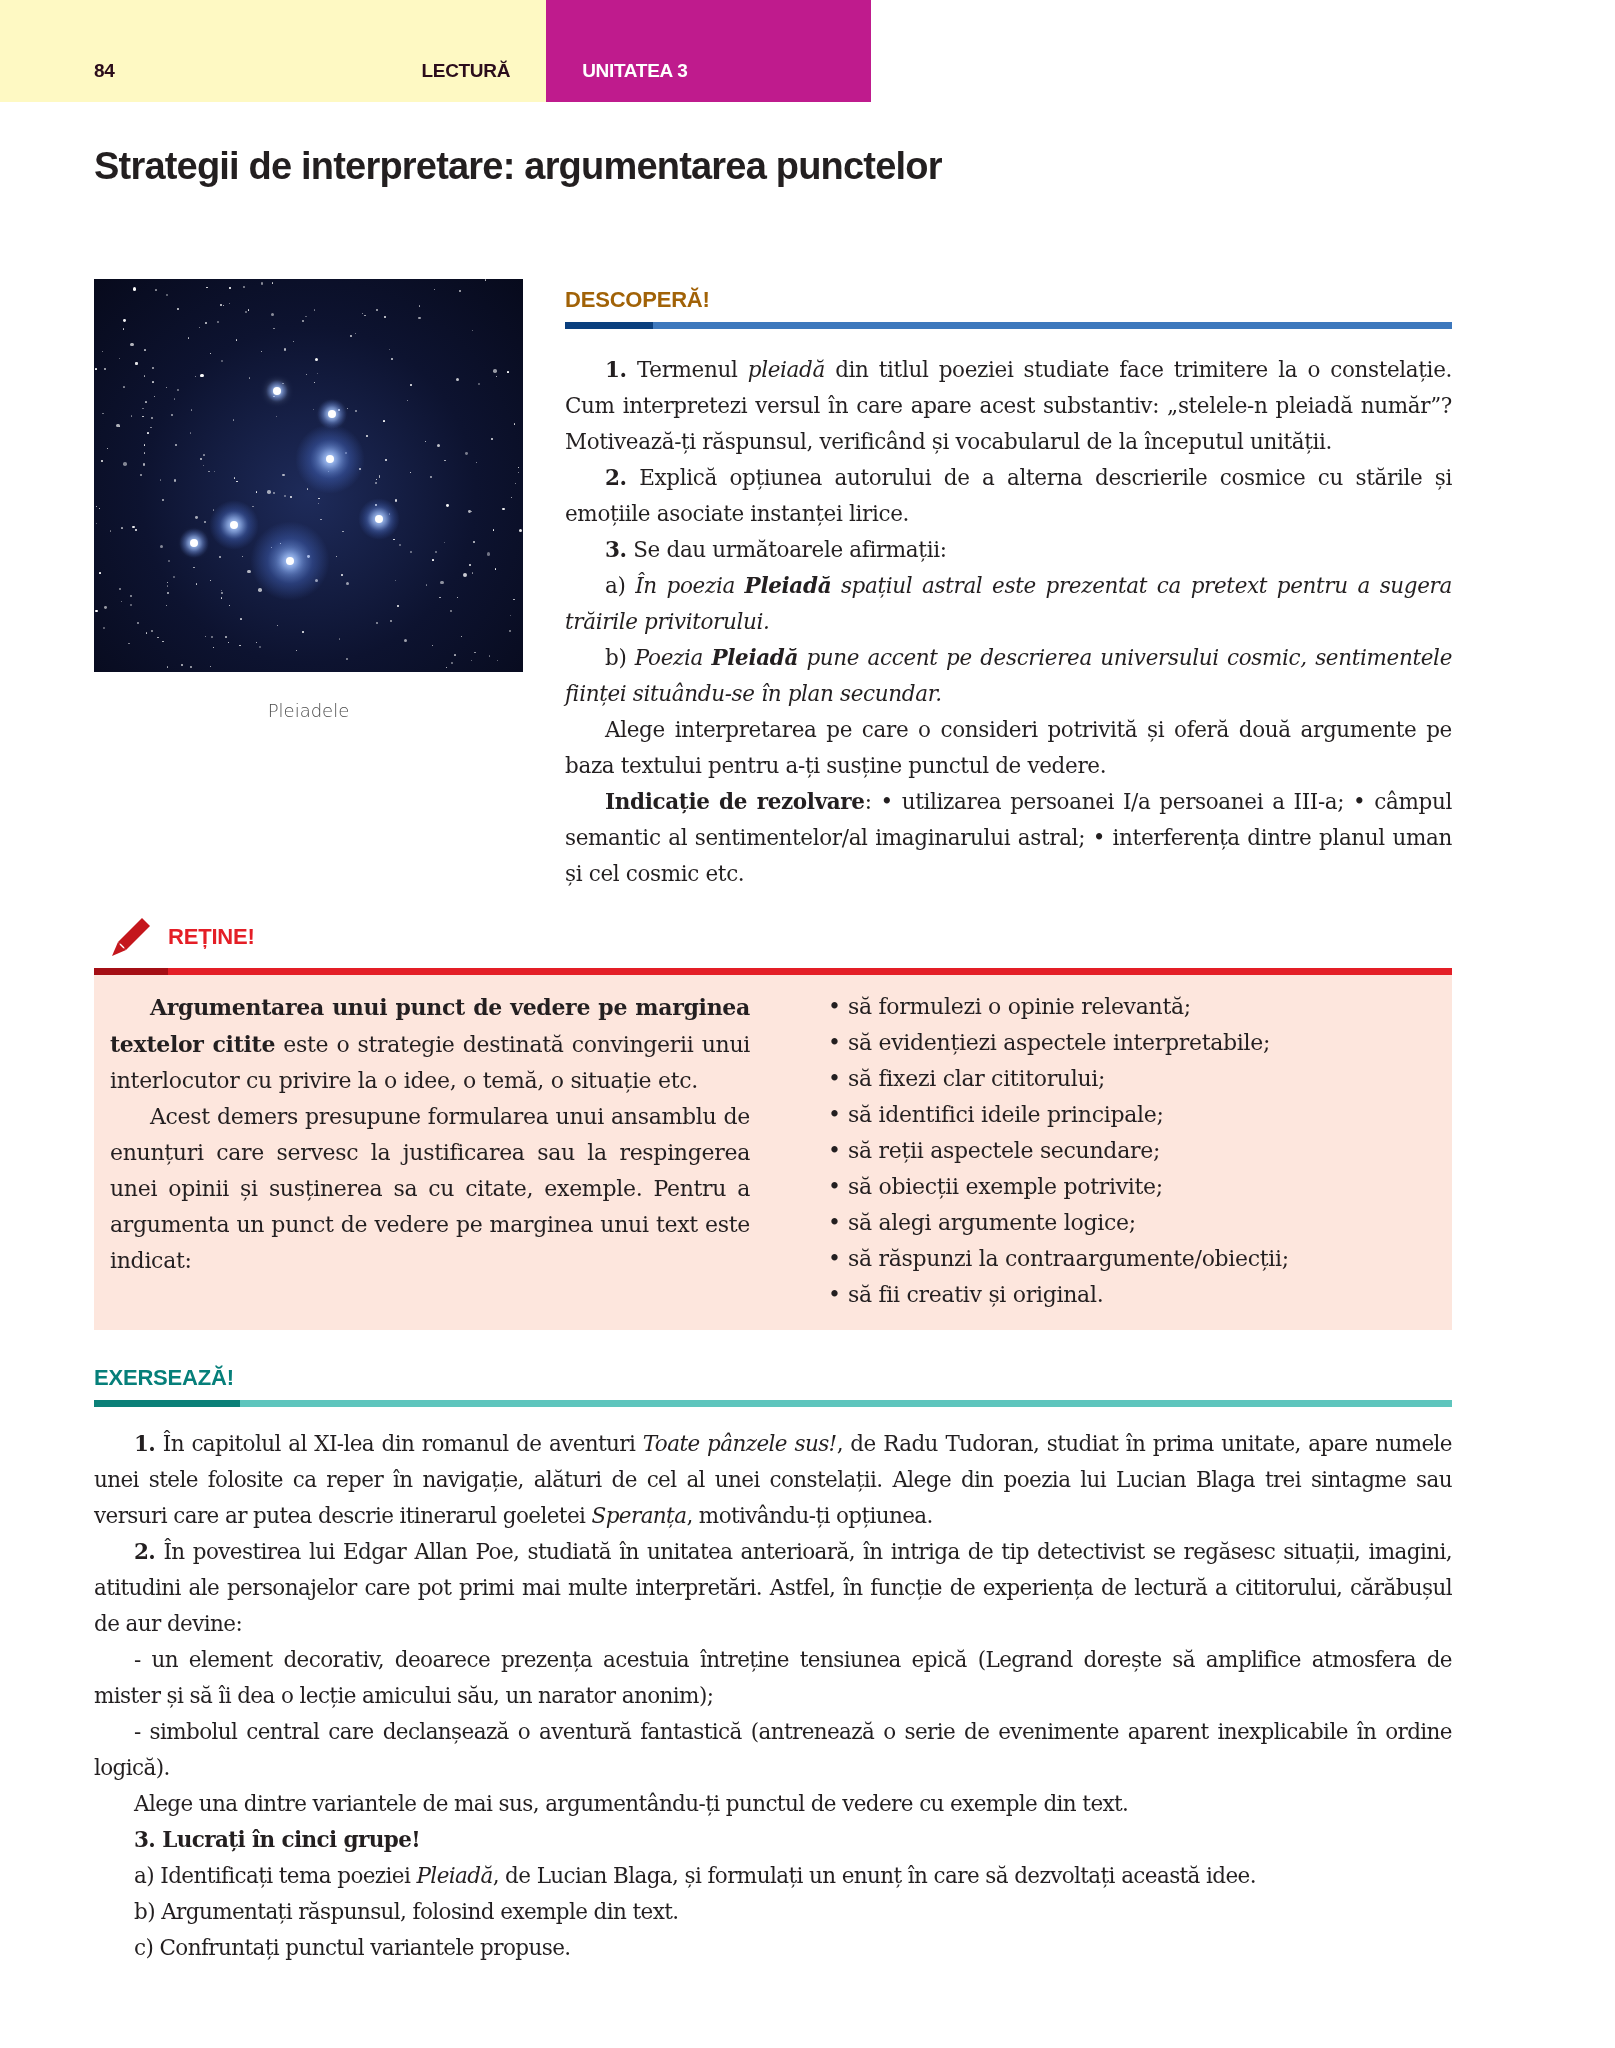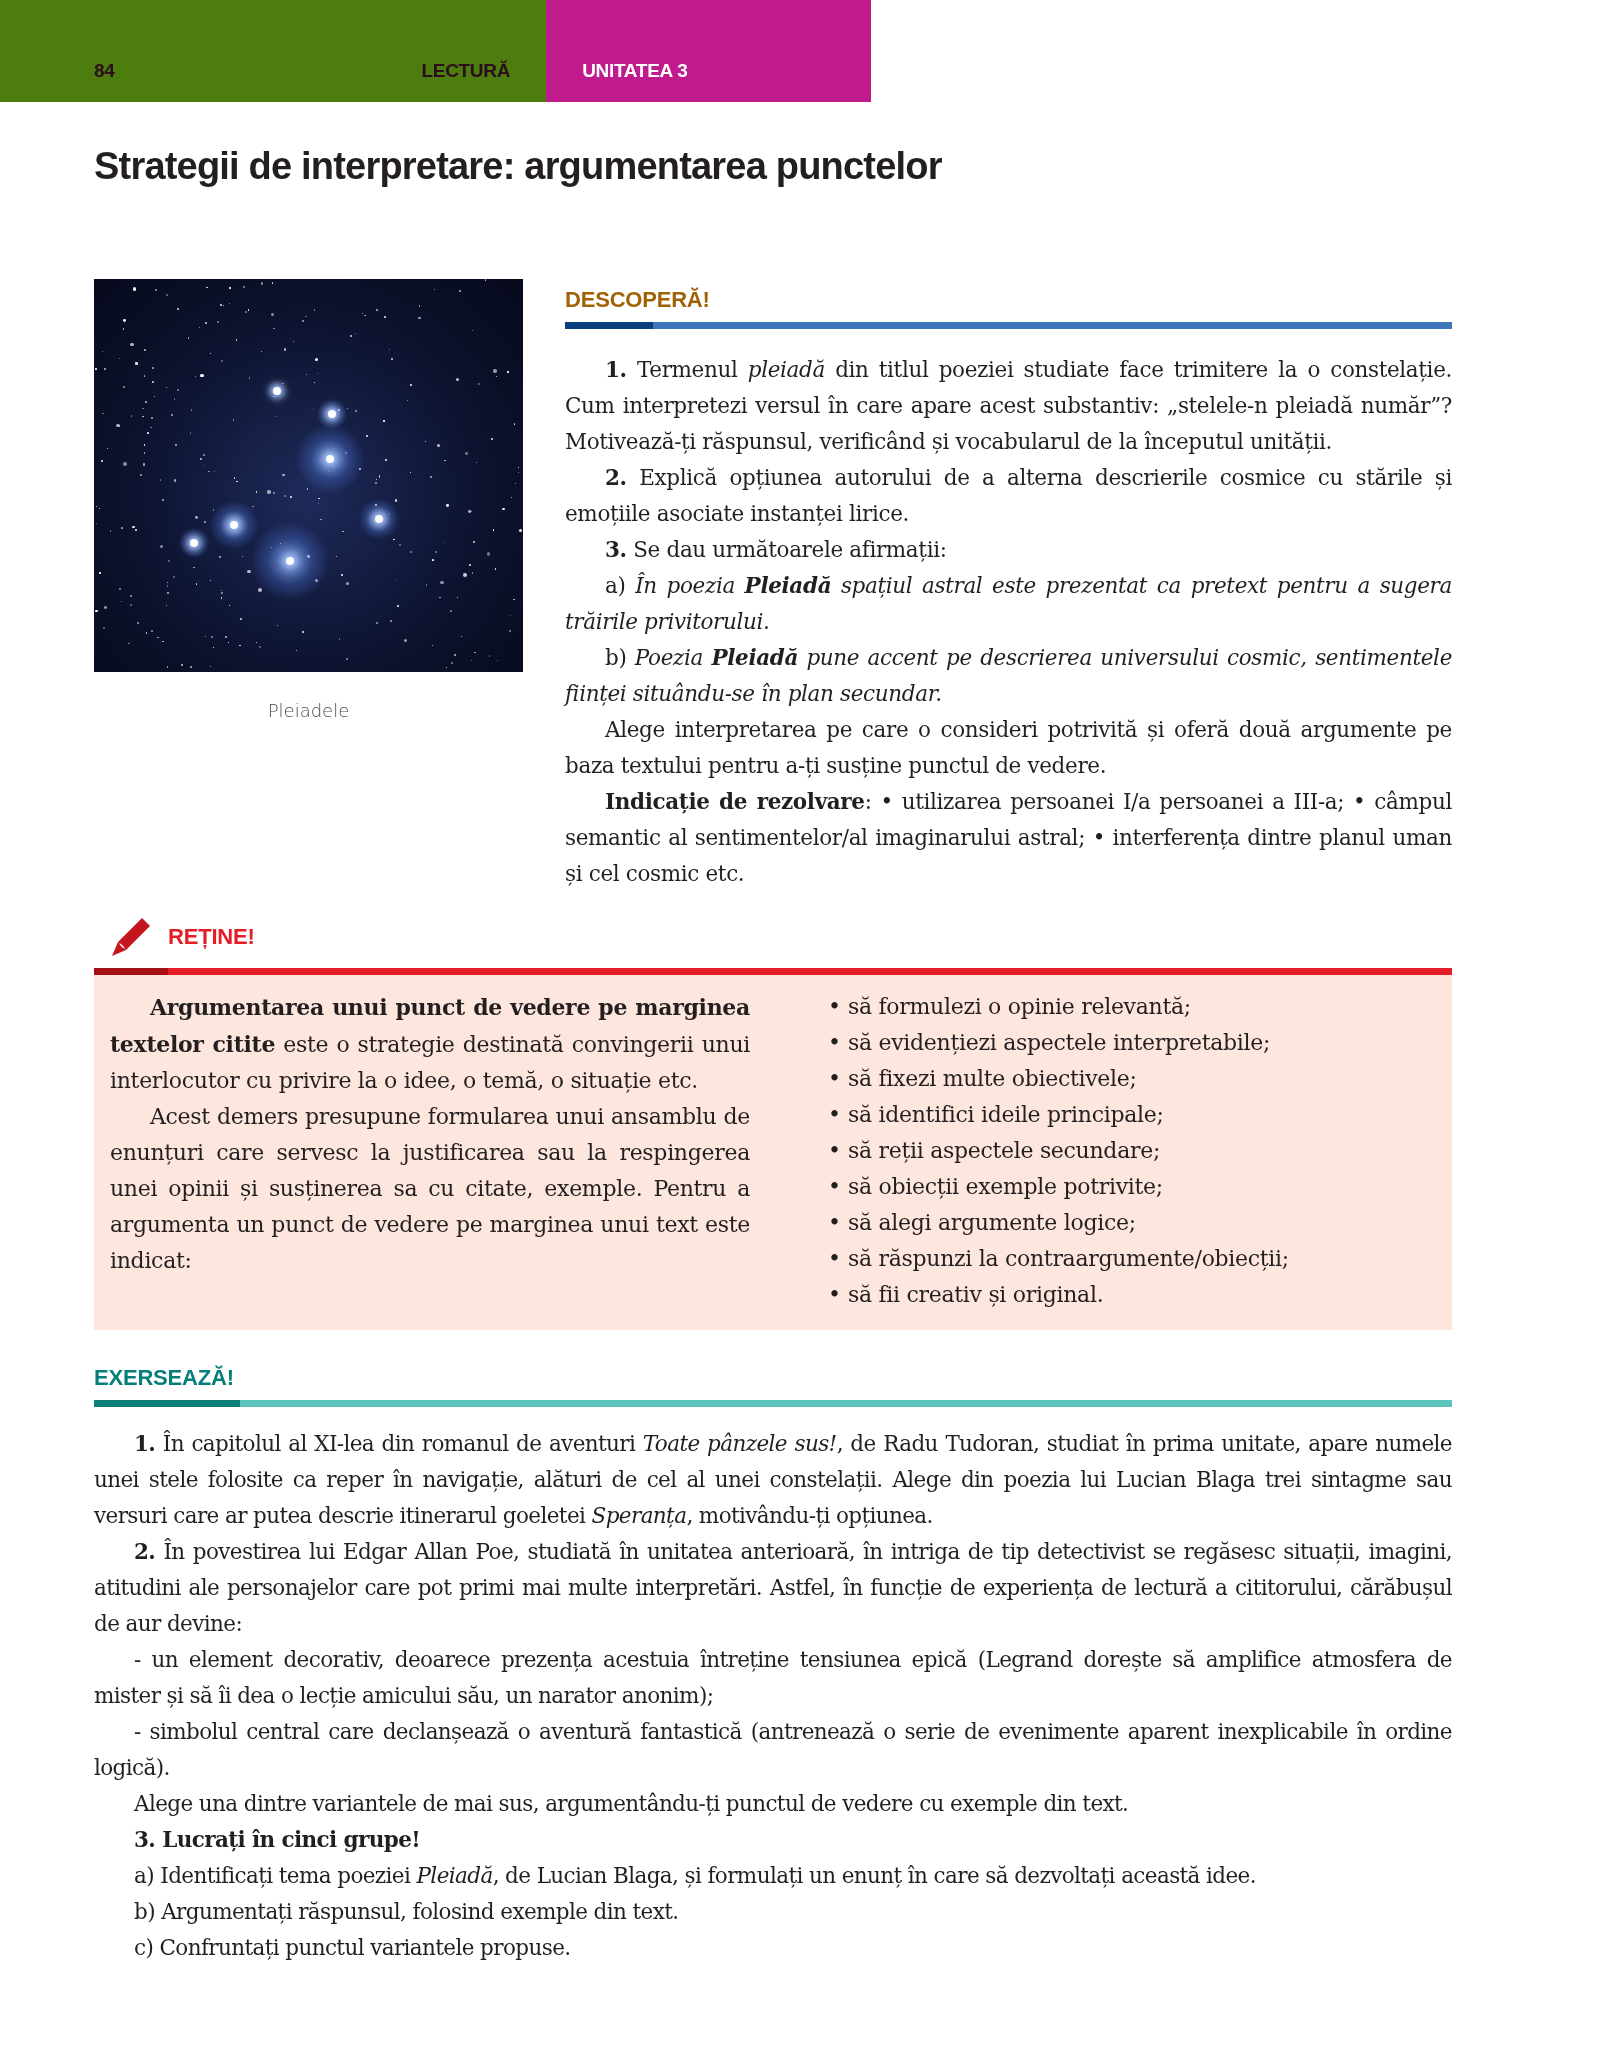--- a/index.html
+++ b/index.html
@@ -1,20 +1,20 @@
 <!DOCTYPE html>
 <html><head>
 <meta charset="utf-8">
 <style>
   * { box-sizing: border-box; margin: 0; padding: 0; }
   html, body { width: 1615px; height: 2048px; background: #ffffff; overflow: hidden; }
   body { position: relative; font-family: "DejaVu Serif", "Liberation Serif", serif; color: #231f20; }
 
   .header { position: absolute; left: 0; top: 0; height: 102px; width: 871px; display: flex; }
-  .header-left { width: 585px; background: #4d7c0f; position: relative; }
+  .header-left { width: 585px; background: #fef9c3; position: relative; }
   .header-right { width: 348px; background: #bf1b8d; position: relative; }
   .page-num { position: absolute; left: 94px; top: 60px; font-family: "Liberation Sans", sans-serif; font-weight: bold; font-size: 19px; color: #2b0d1b; letter-spacing: -0.3px; }
   .section-label { position: absolute; right: 36px; top: 60px; font-family: "Liberation Sans", sans-serif; font-weight: bold; font-size: 19px; color: #2b0d1b; letter-spacing: -0.3px; }
   .unit-label { position: absolute; left: 36px; top: 60px; font-family: "Liberation Sans", sans-serif; font-weight: bold; font-size: 19px; color: #ffffff; letter-spacing: -0.3px; }
 
   .page-title { position: absolute; left: 94px; top: 142px; width: 1000px; font-family: "Liberation Sans", sans-serif; font-weight: bold; font-size: 38px; line-height: 48px; color: #231f20; letter-spacing: -0.8px; }
 
   .photo { position: absolute; left: 94px; top: 279px; width: 429px; height: 393px; background: radial-gradient(ellipse at 50% 55%, #1e2b5a 0%, #0d1330 55%, #070a1c 100%); overflow: hidden; }
   .photo .star { position: absolute; border-radius: 50%; background: #ffffff; }
   .photo .glow { position: absolute; border-radius: 50%; background: radial-gradient(circle, rgba(140,180,255,0.85) 0%, rgba(80,120,220,0.35) 40%, rgba(40,70,160,0) 70%); }
@@ -376,21 +376,21 @@
   </div>
 
 <div class="retine-box">
   <div class="body-text retine-left">
     <p class="indent"><b>Argumentarea unui punct de vedere pe marginea textelor citite</b><span> este o strategie destinată convingerii unui interlocutor cu privire la o idee, o temă, o situație etc.</span></p>
     <p class="indent">Acest demers presupune formularea unui ansamblu de enunțuri care servesc la justificarea sau la respingerea unei opinii și susținerea sa cu citate, exemple. Pentru a argumenta un punct de vedere pe marginea unui text este indicat:</p>
   </div>
   <div class="body-text retine-right" id="retine-list">
       <div class="li"><span class="bullet">•</span><span>să formulezi o opinie relevantă;</span></div>
       <div class="li"><span class="bullet">•</span><span>să evidențiezi aspectele interpretabile;</span></div>
-      <div class="li"><span class="bullet">•</span><span>să fixezi multe obiectivele;</span></div>
+      <div class="li"><span class="bullet">•</span><span>să fixezi clar cititorului;</span></div>
       <div class="li"><span class="bullet">•</span><span>să identifici ideile principale;</span></div>
       <div class="li"><span class="bullet">•</span><span>să reții aspectele secundare;</span></div>
       <div class="li"><span class="bullet">•</span><span>să obiecții exemple potrivite;</span></div>
       <div class="li"><span class="bullet">•</span><span>să alegi argumente logice;</span></div>
       <div class="li"><span class="bullet">•</span><span>să răspunzi la contraargumente/obiecții;</span></div>
       <div class="li"><span class="bullet">•</span><span>să fii creativ și original.</span></div>
     </div>
 </div>
 
 <div class="sec-heading exerseaza-heading">EXERSEAZĂ!</div>

